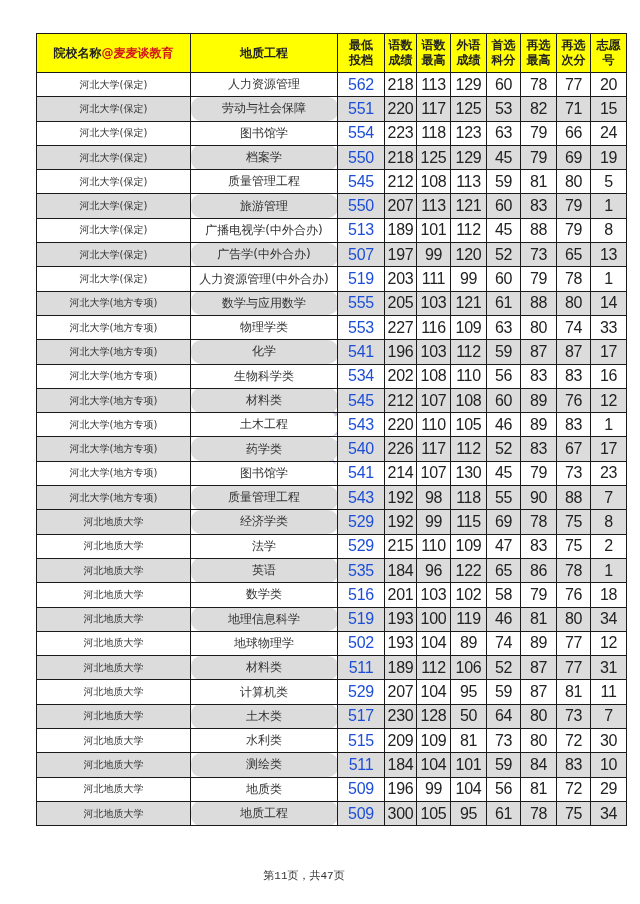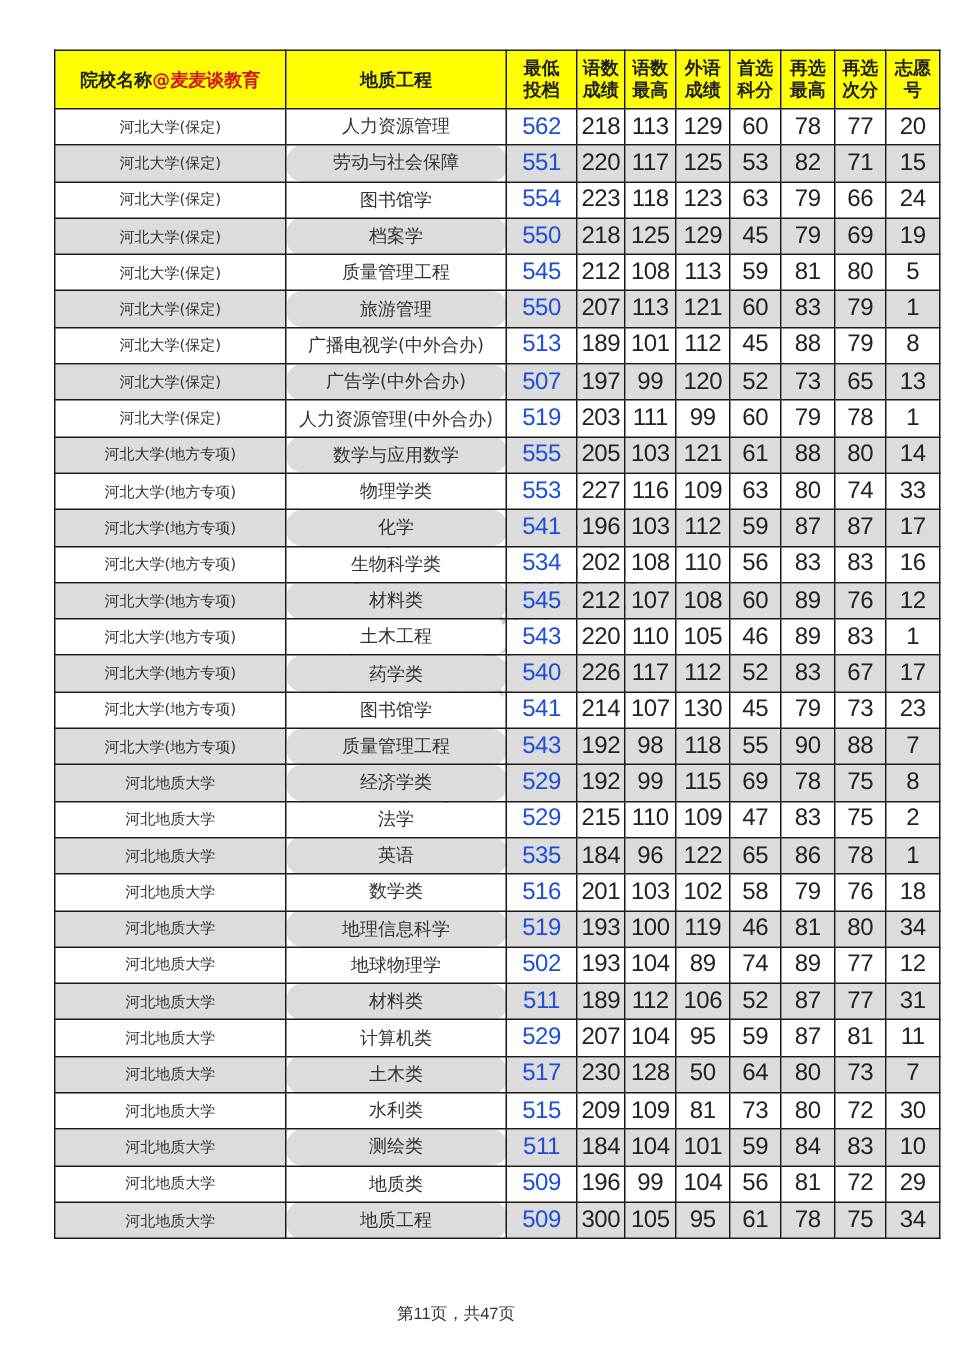--- a/index.html
+++ b/index.html
@@ -21,21 +21,21 @@
     th .red { color: #d2161b; }
     table.score-table td { height: 23.3px; font-size: 12px; color: #333; }
     table.score-table td.num { font-family: "Liberation Sans", sans-serif; font-size: 16px; color: #222; letter-spacing: -0.3px; }
     table.score-table td.min { color: #1d4ed8; }
     table.score-table td.school { font-size: 10px; }
     table.score-table td.major { font-size: 12px; border-radius: 10px; }
     tr.gray td { background: #dcdcdc; }
     tr.white td { background: #ffffff; }
     .footer {
       position: absolute; top: 868px; left: 0; width: 608px; text-align: center;
-      font-family: Liberation Sans, sans-serif; font-size: 11px; color: #333;
+      font-family: Liberation Mono, monospace; font-size: 11px; color: #333;
     }
     .watermark {
       position: absolute; left: 215px; top: 330px; width: 230px; height: 230px;
       pointer-events: none; opacity: 0.45;
     }
   </style>
 </head>
 <body>
 
 <svg class="watermark" viewBox="0 0 230 230">

